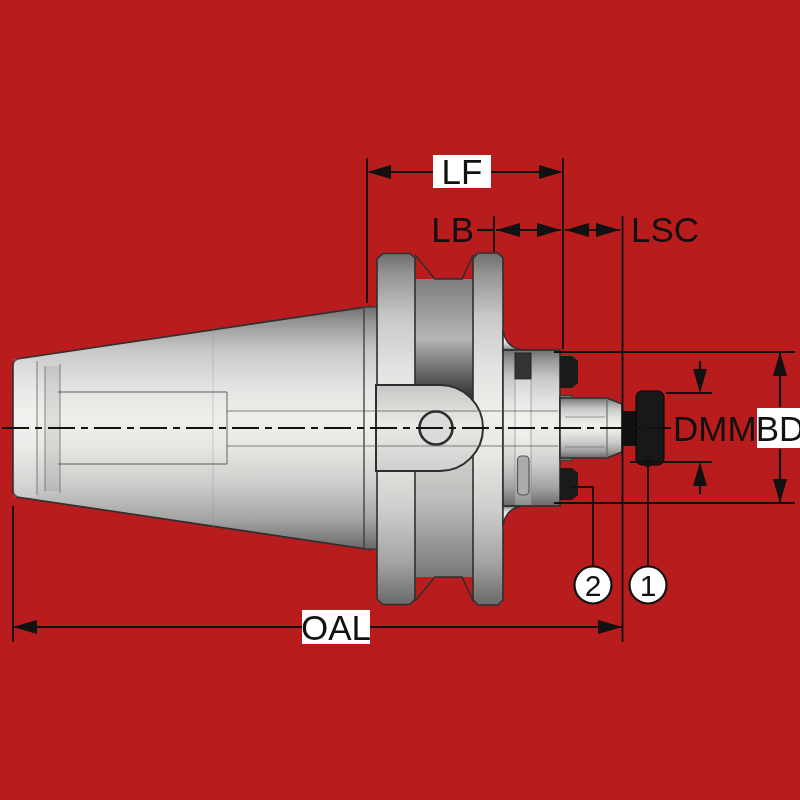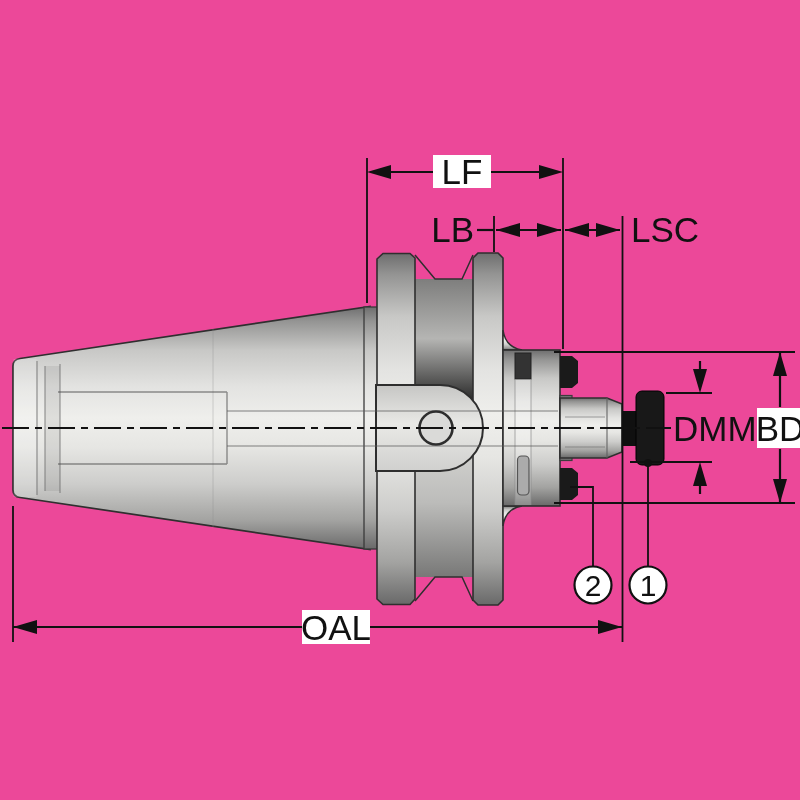--- a/index.html
+++ b/index.html
@@ -1,16 +1,16 @@
 <!DOCTYPE html>
 <html><head>
 <meta charset="utf-8">
 <style>
   html,body{margin:0;padding:0;background:#ffffff;}
-  .canvas{position:relative;width:800px;height:800px;background:#ec4899;overflow:hidden;
+  .canvas{position:relative;width:800px;height:800px;background:#b91c1c;overflow:hidden;
           font-family:"Liberation Sans",sans-serif;}
   svg{display:block;}
   text.dim{font-family:"Liberation Sans",sans-serif;font-size:35px;fill:#111;}
   text.callout{font-family:"Liberation Sans",sans-serif;font-size:30px;fill:#111;}
 </style>
 </head>
 <body>
 
 <div class="canvas">
 <svg width="800" height="800" viewBox="0 0 800 800">

